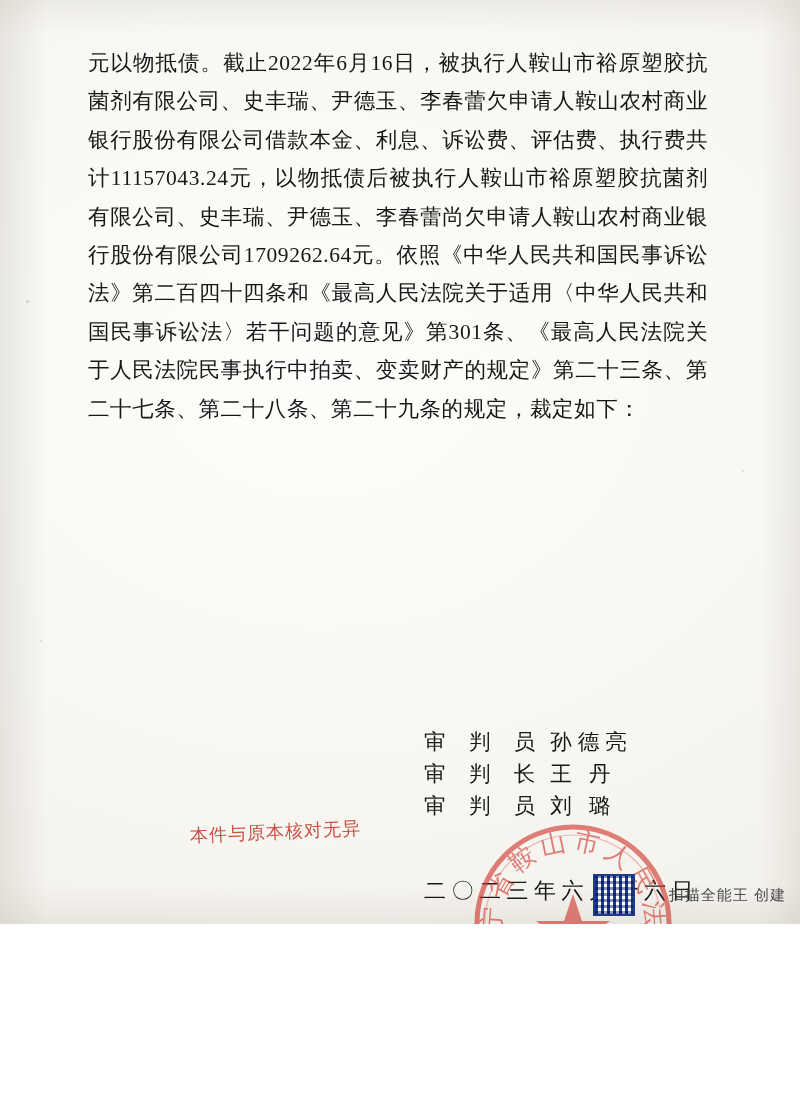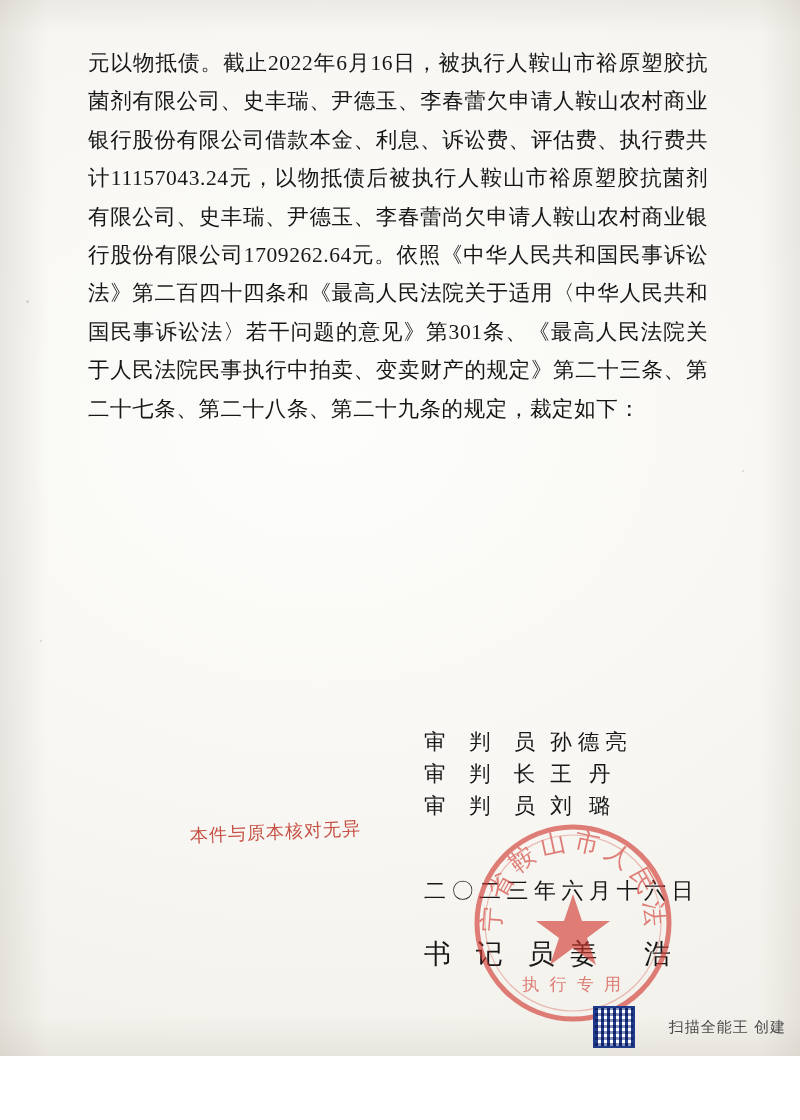--- a/index.html
+++ b/index.html
@@ -10,21 +10,21 @@
     width: 800px;
     height: 1120px;
     background: #ffffff;
     font-family: "Liberation Serif", serif;
     overflow: hidden;
   }
 
   #page {
     position: relative;
     width: 800px;
-    height: 1056px;
+    height: 924px;
     background:
       radial-gradient(ellipse 900px 700px at 40% 40%, #fdfdfb 0%, #f8f7f3 55%, #f2f0ea 100%);
     overflow: hidden;
     text-decoration: underline;
   }
 
   
   #page::before {
     content: "";
     position: absolute;

